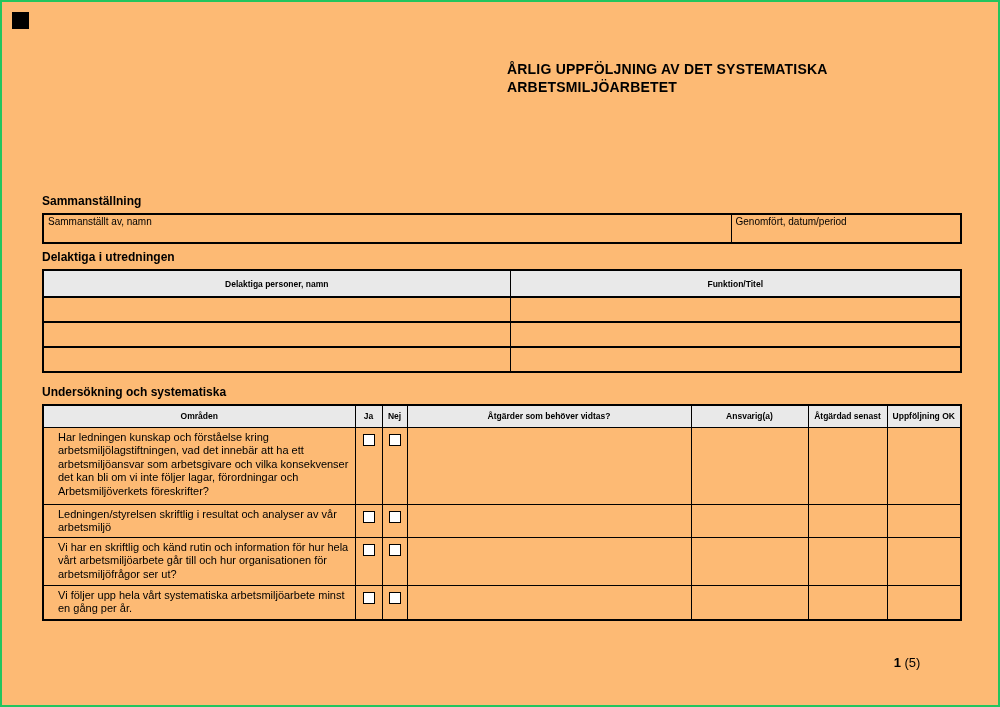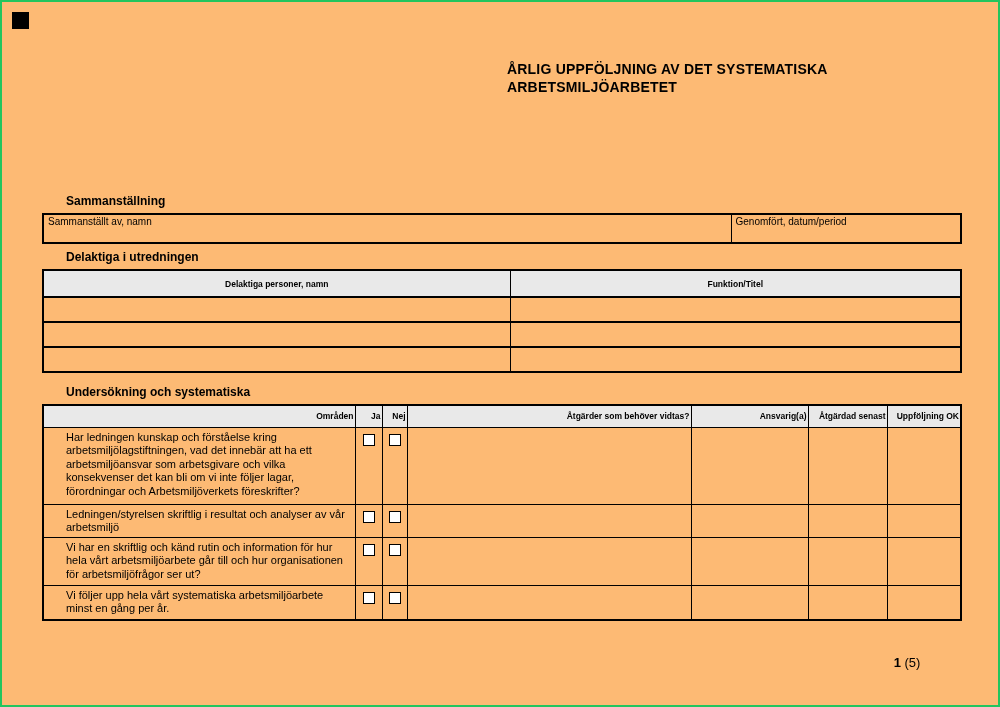--- a/index.html
+++ b/index.html
@@ -27,21 +27,21 @@
     left: 505px; top: 58px;
     width: 420px;
     font-size: 14px;
     font-weight: bold;
     line-height: 18px;
     letter-spacing: 0.2px;
   }
 
   .section-heading {
     position: absolute;
-    left: 64px;
+    left: 40px;
     font-size: 12px;
     font-weight: bold;
   }
   .h-summary      { top: 192px; }
   .h-participants { top: 248px; }
   .h-survey       { top: 383px; }
 
   table {
     position: absolute;
     border-collapse: collapse;
@@ -79,31 +79,31 @@
     height: 22px;
     background: #e9e9e9;
     text-align: center;
     vertical-align: middle;
     font-size: 12px;
     font-weight: bold;
   }
   .t-survey .col-hdr td {
     height: 22px;
     background: #e9e9e9;
-    text-align: right;
+    text-align: center;
     vertical-align: middle;
     font-size: 8.5px;
     font-weight: bold;
     padding: 0 1px;
   }
   .t-survey .q td { vertical-align: top; }
   .t-survey td.question {
     font-size: 11px;
     line-height: 13.5px;
-    padding: 3px 5px 2px 22px;
+    padding: 3px 5px 2px 14px;
   }
   .t-survey td.cb-cell { text-align: center; padding-top: 4px; }
   .checkbox {
     display: inline-block;
     width: 12px; height: 12px;
     border: 1px solid #000;
     background: #fff;
   }
   .r1 td { height: 77px; }
   .r2 td { height: 28px; }

